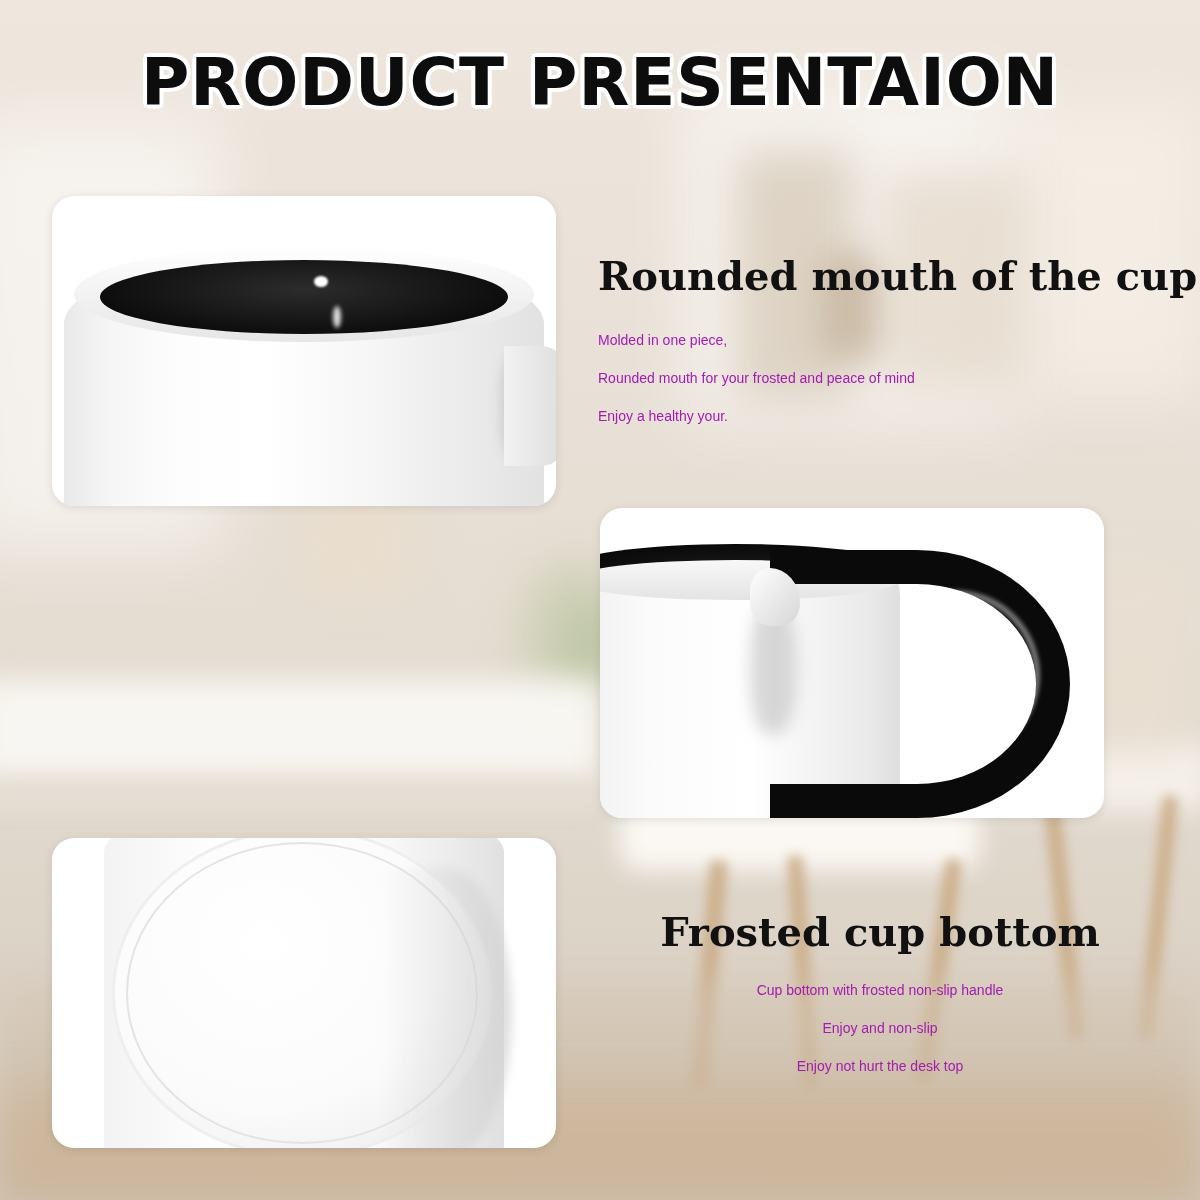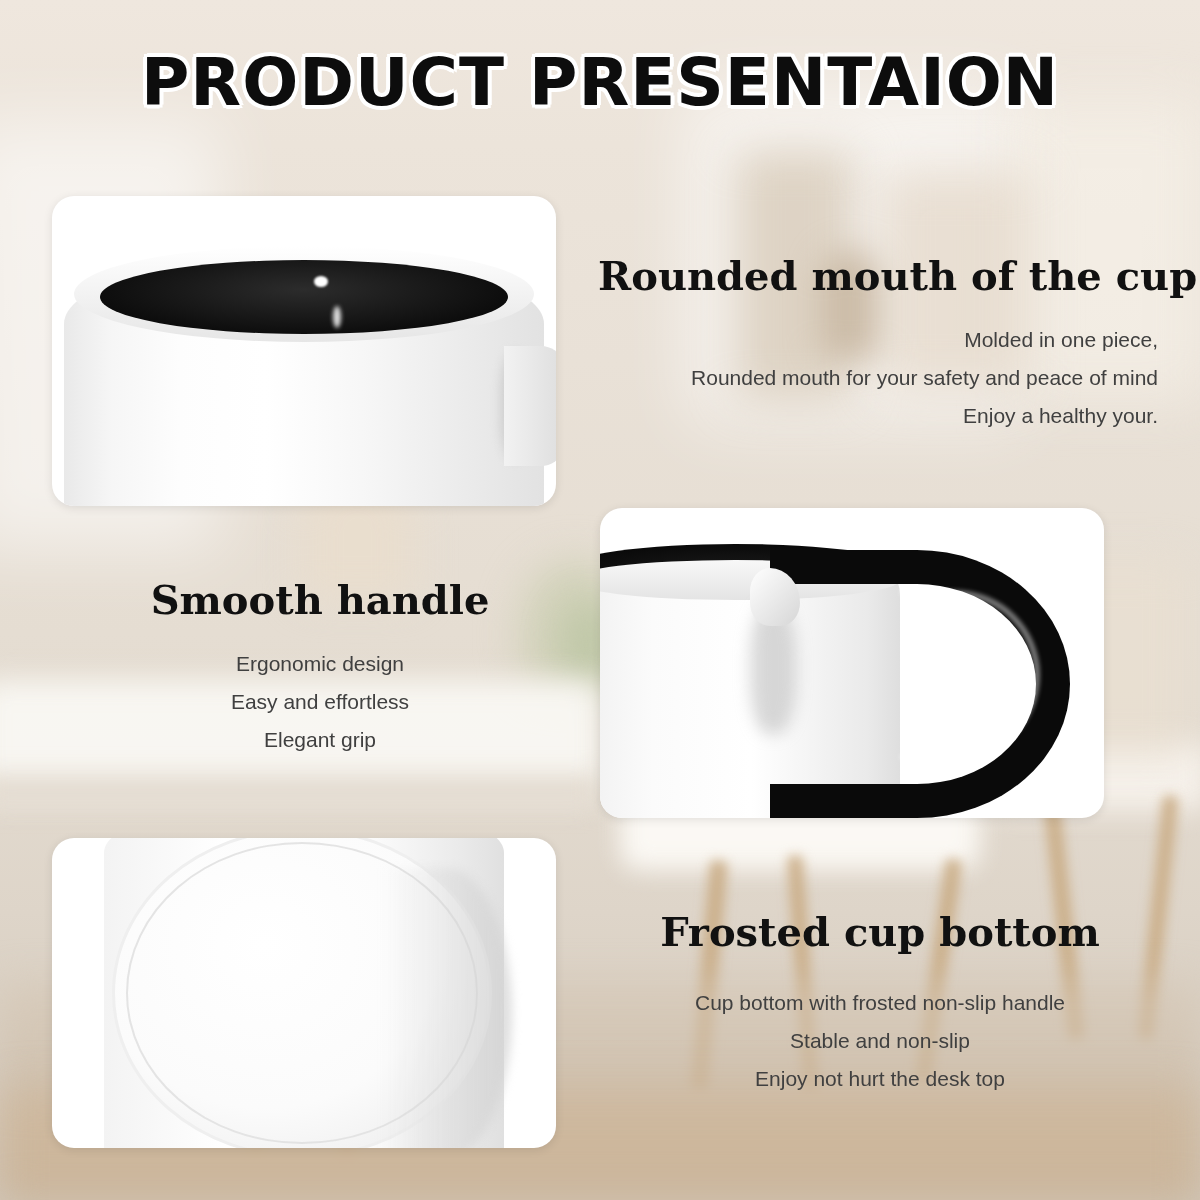--- a/index.html
+++ b/index.html
@@ -242,34 +242,34 @@
 
   
   .heading {
     font-family: "DejaVu Serif", serif;
     font-weight: bold;
     color: #111111;
     white-space: nowrap;
   }
   .body-line {
     font-family: "Liberation Sans", sans-serif;
-    color: #404040;
-    font-size: 21px;
+    color: #a21caf;
+    font-size: 14px;
     line-height: 38px;
     white-space: nowrap;
   }
 
-  #txt-rounded { position: absolute; left: 598px; top: 252px; width: 560px; text-align: right; }
+  #txt-rounded { position: absolute; left: 598px; top: 252px; width: 560px; text-align: left; }
   #txt-rounded .heading { font-size: 40px; margin-bottom: 22px; }
 
   #txt-handle { position: absolute; left: 110px; top: 576px; width: 420px; text-align: center; }
   #txt-handle .heading { font-size: 40px; margin-bottom: 22px; }
 
   #txt-bottom { position: absolute; left: 600px; top: 908px; width: 560px; text-align: center; }
-  #txt-bottom .heading { font-size: 40px; margin-bottom: 29px; }
+  #txt-bottom .heading { font-size: 40px; margin-bottom: 16px; }
 </style>
 </head>
 <body>
 
 <div id="page">
 
   <div class="bg-layer">
     <div class="bg-base"></div>
     <div class="soft win-left"></div>
     <div class="soft win-right"></div>
@@ -322,31 +322,25 @@
   <div class="photo" id="photo-bottom">
     <div class="b-cyl"></div>
     <div class="b-disc"></div>
     <div class="b-disc-ring"></div>
     <div class="b-shade"></div>
   </div>
 
   <div id="txt-rounded">
     <div class="heading">Rounded mouth of the cup</div>
     <div class="body-line">Molded in one piece,</div>
-    <div class="body-line">Rounded mouth for your safety and peace of mind</div>
+    <div class="body-line">Rounded mouth for your frosted and peace of mind</div>
     <div class="body-line">Enjoy a healthy your.</div>
   </div>
 
-  <div id="txt-handle">
-    <div class="heading">Smooth handle</div>
-    <div class="body-line">Ergonomic design</div>
-    <div class="body-line">Easy and effortless</div>
-    <div class="body-line">Elegant grip</div>
-  </div>
 
   <div id="txt-bottom">
     <div class="heading">Frosted cup bottom</div>
     <div class="body-line">Cup bottom with frosted non-slip handle</div>
-    <div class="body-line">Stable and non-slip</div>
+    <div class="body-line">Enjoy and non-slip</div>
     <div class="body-line">Enjoy not hurt the desk top</div>
   </div>
 
 </div>
 
 </body></html>

